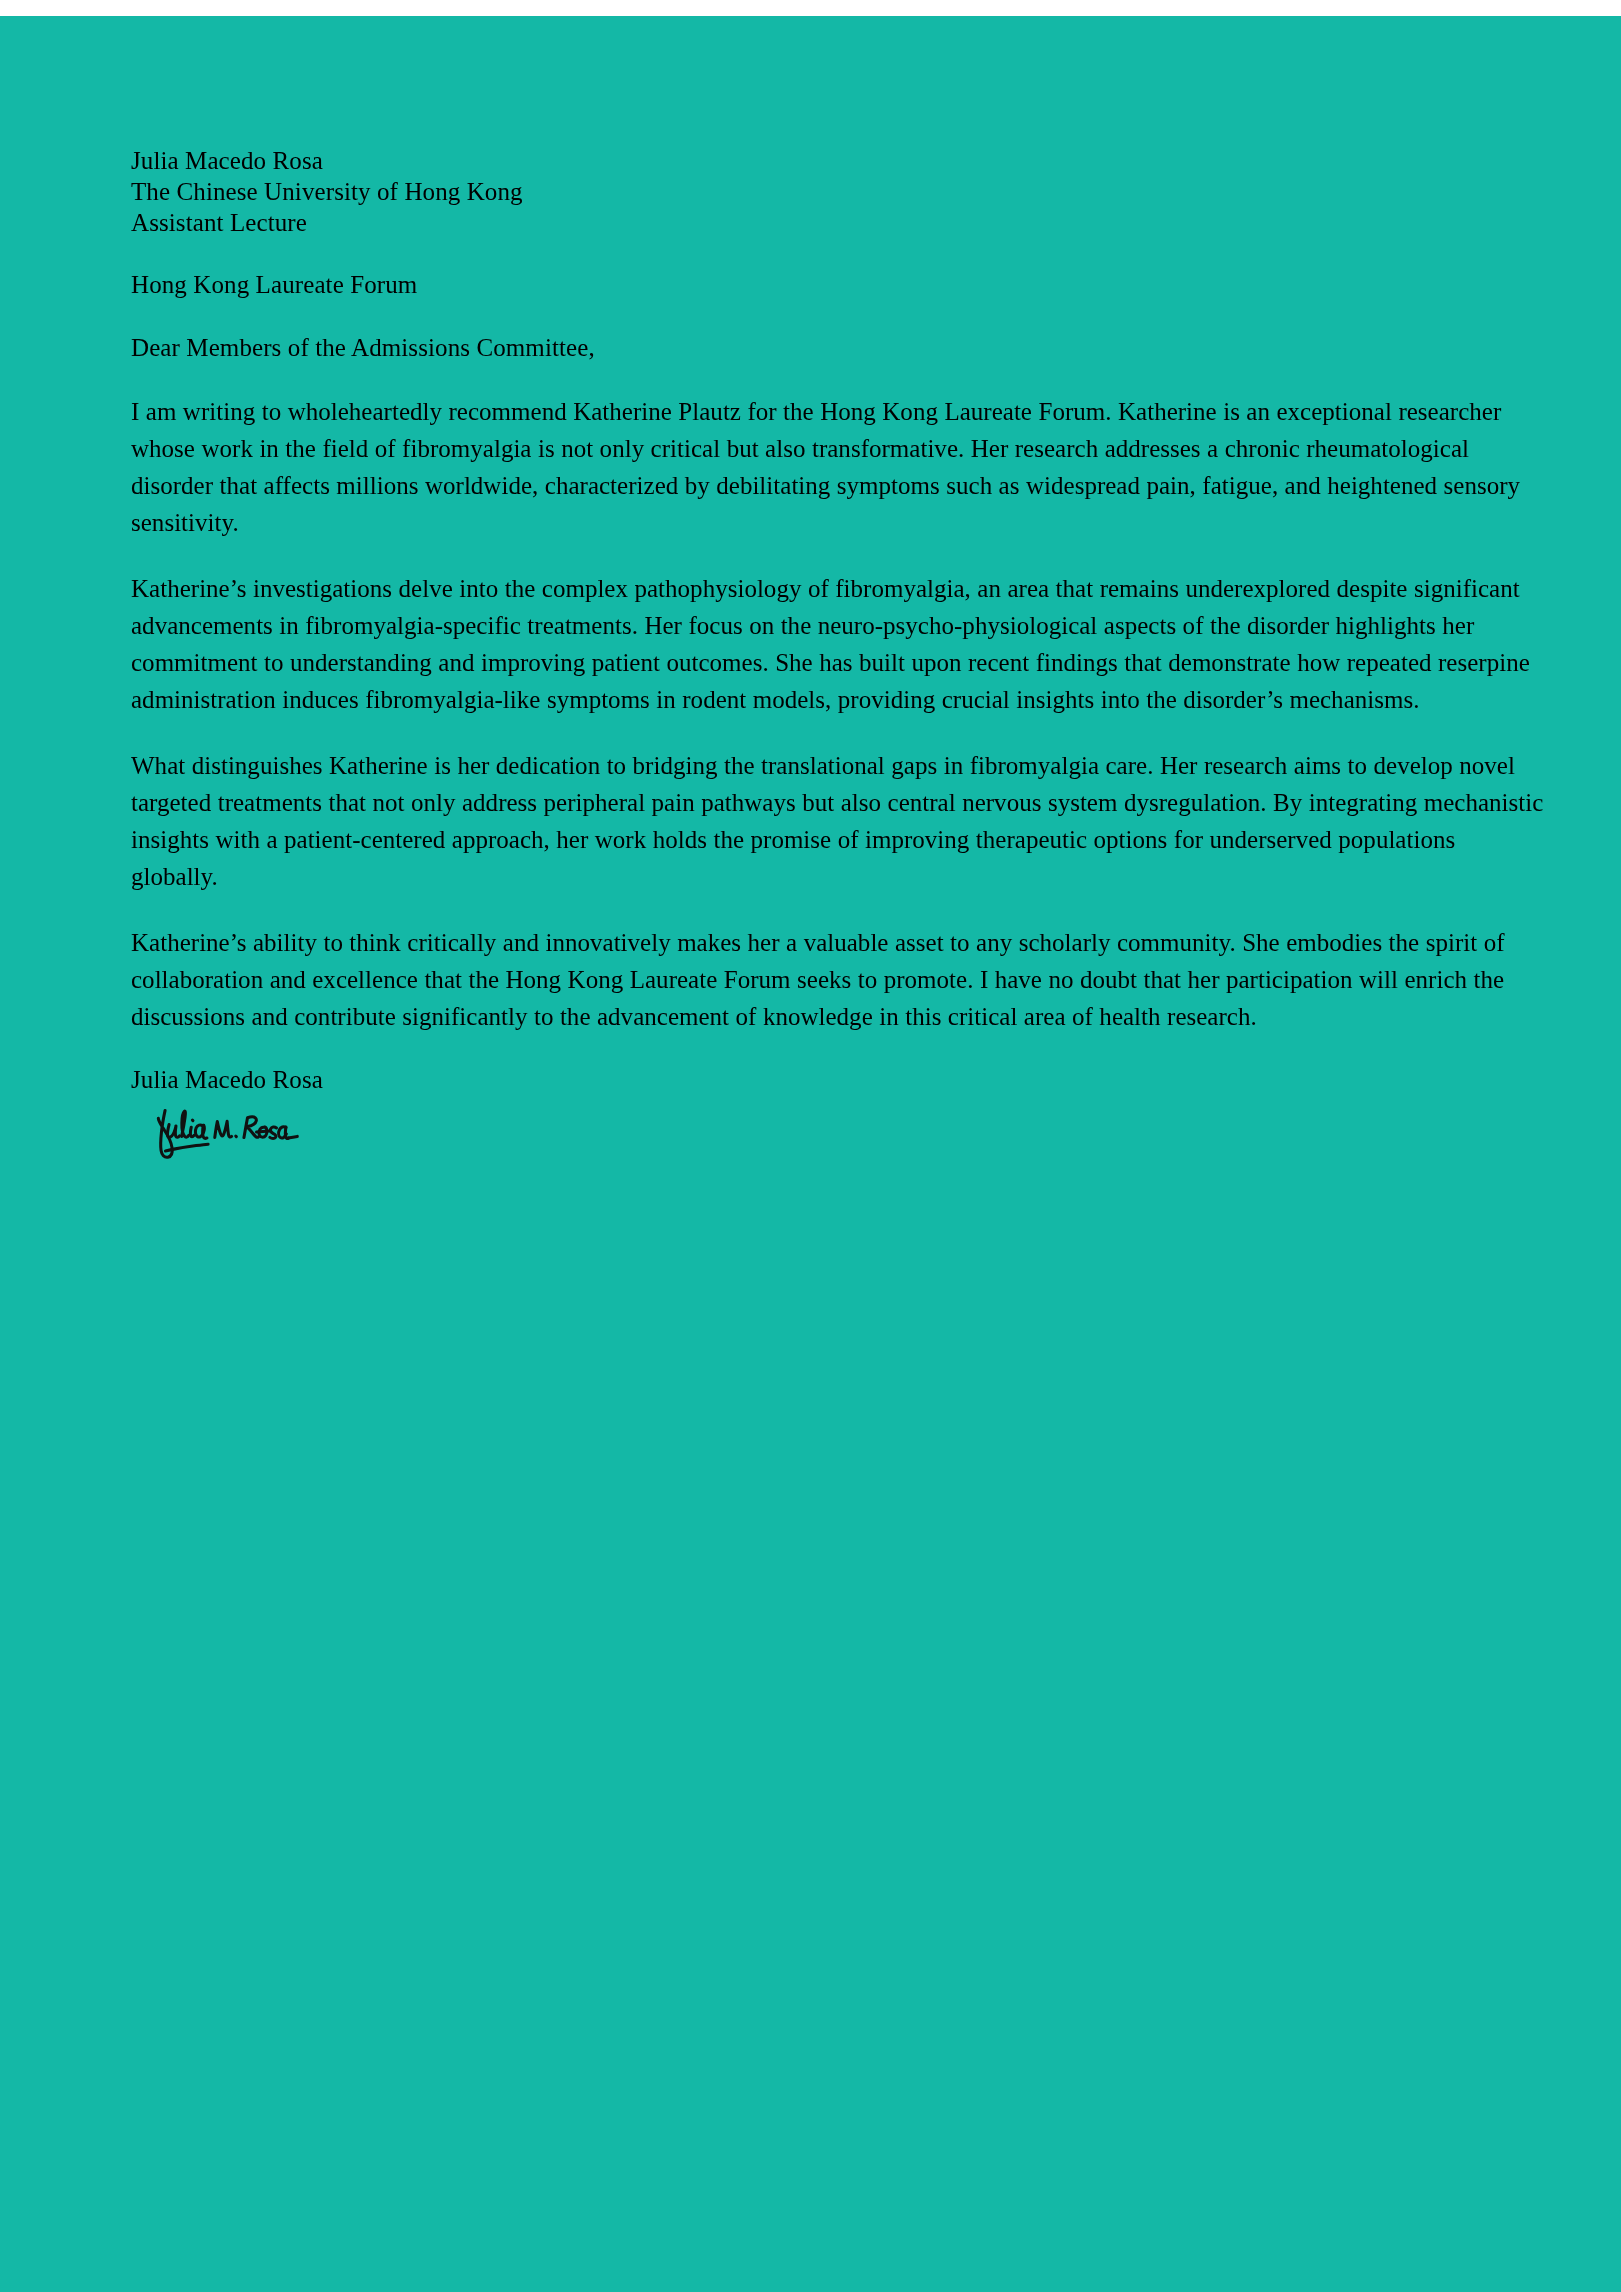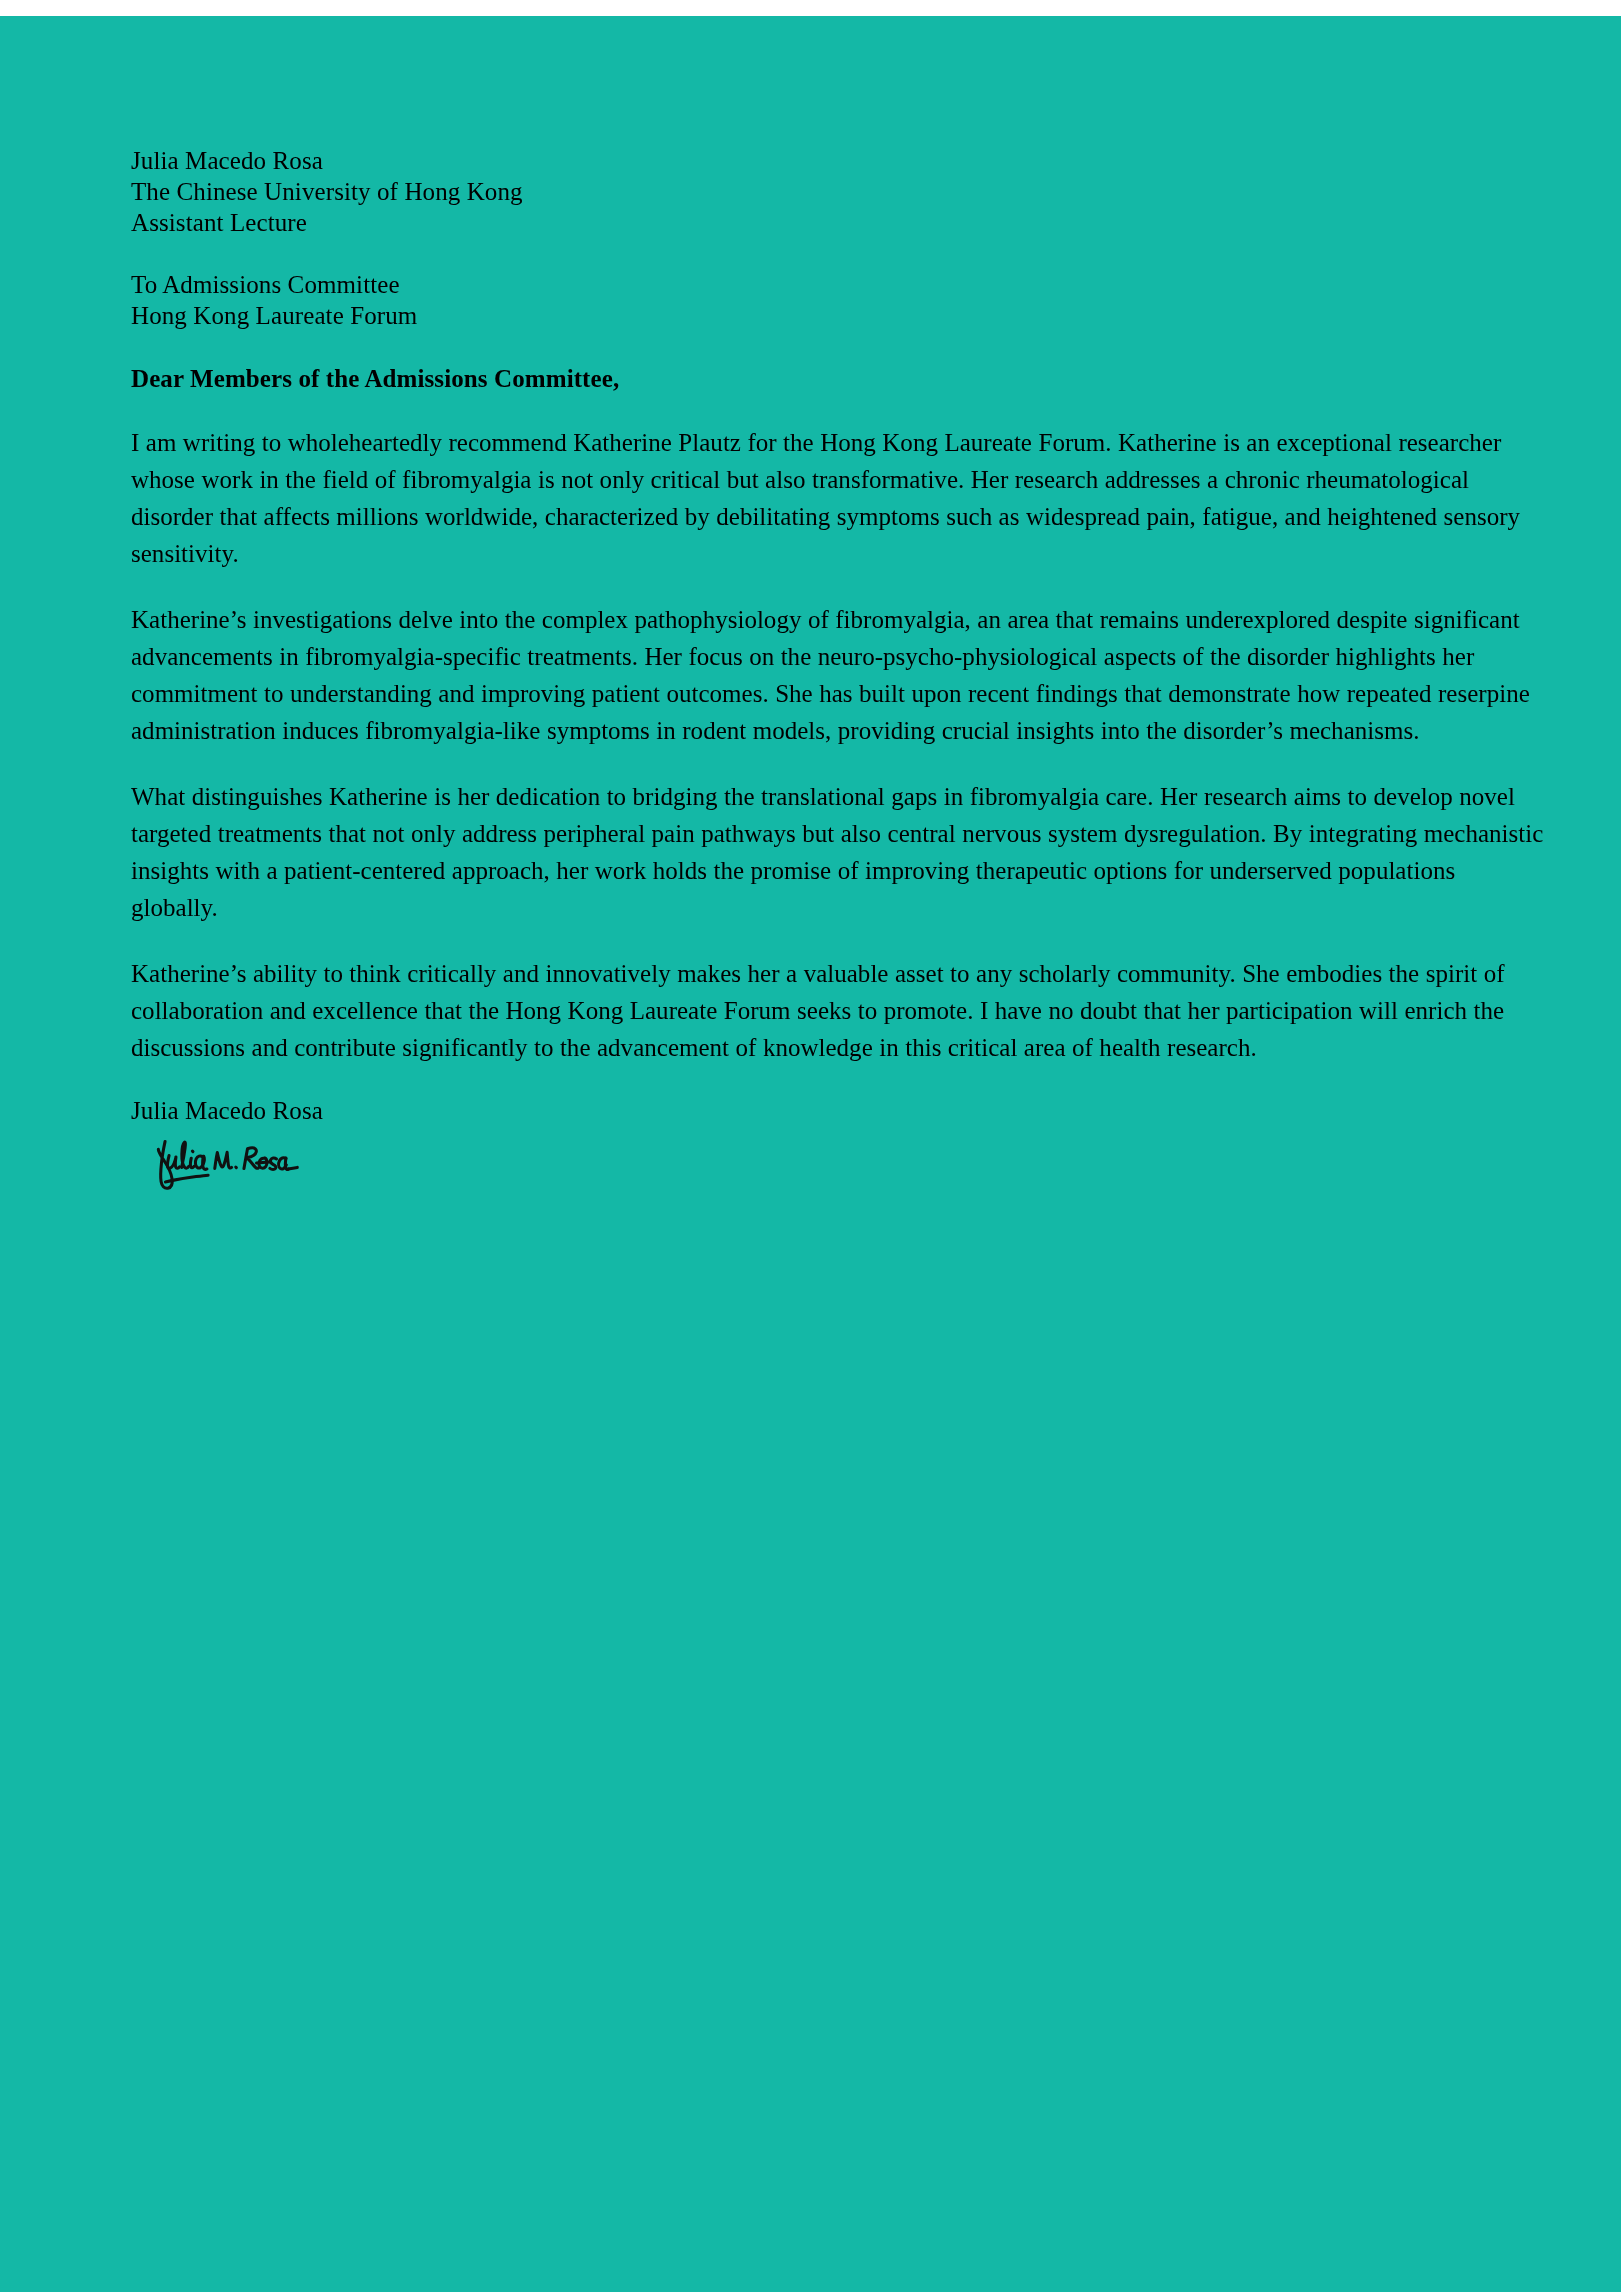--- a/index.html
+++ b/index.html
@@ -48,21 +48,21 @@
     font-size: 25px;
     line-height: 37px;
     margin: 0 0 29px 0;
     text-align: left;
     letter-spacing: 0.02px;
     word-spacing: 0.2px;
   }
 
   .sender-block { margin-bottom: 31px; }
   .recipient-block { margin-bottom: 32px; }
-  .salutation { margin-bottom: 30px; font-weight: bold; }
+  .salutation { margin-bottom: 30px; }
 
   .closing { margin-bottom: 30px; }
   .signer-name { margin-bottom: 0; }
 
   
   .signature-wrap {
     position: relative;
     margin-top: 5.9px;
     margin-left: 13.7px;
     width: 147px;
@@ -79,21 +79,20 @@
 <div class="page">
   <div class="letter-body">
 
     <div class="block sender-block">
       <div class="line">Julia Macedo Rosa</div>
       <div class="line">The Chinese University of Hong Kong</div>
       <div class="line">Assistant Lecture</div>
     </div>
 
     <div class="block recipient-block">
-      <div class="line">To Admissions Committee</div>
       <div class="line">Hong Kong Laureate Forum</div>
     </div>
 
     <div class="block salutation">
       <div class="line">Dear Members of the Admissions Committee,</div>
     </div>
 
     <p class="para">I am writing to wholeheartedly recommend Katherine Plautz for the Hong Kong Laureate Forum. Katherine is an exceptional researcher whose work in the field of fibromyalgia is not only critical but also transformative. Her research addresses a chronic rheumatological disorder that affects millions worldwide, characterized by debilitating symptoms such as widespread pain, fatigue, and heightened sensory sensitivity.</p>
     <p class="para">Katherine’s investigations delve into the complex pathophysiology of fibromyalgia, an area that remains underexplored despite significant advancements in fibromyalgia-specific treatments. Her focus on the neuro-psycho-physiological aspects of the disorder highlights her commitment to understanding and improving patient outcomes. She has built upon recent findings that demonstrate how repeated reserpine administration induces fibromyalgia-like symptoms in rodent models, providing crucial insights into the disorder’s mechanisms.</p>
     <p class="para">What distinguishes Katherine is her dedication to bridging the translational gaps in fibromyalgia care. Her research aims to develop novel targeted treatments that not only address peripheral pain pathways but also central nervous system dysregulation. By integrating mechanistic insights with a patient-centered approach, her work holds the promise of improving therapeutic options for underserved populations globally.</p>

